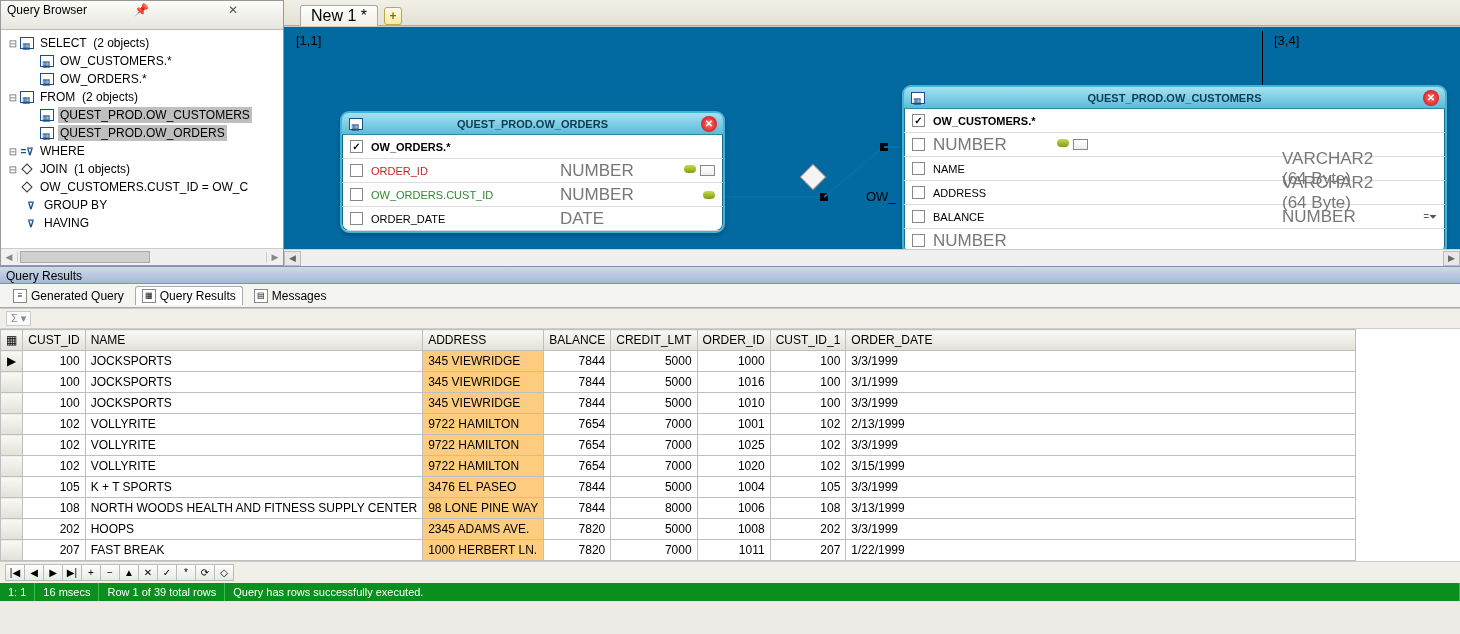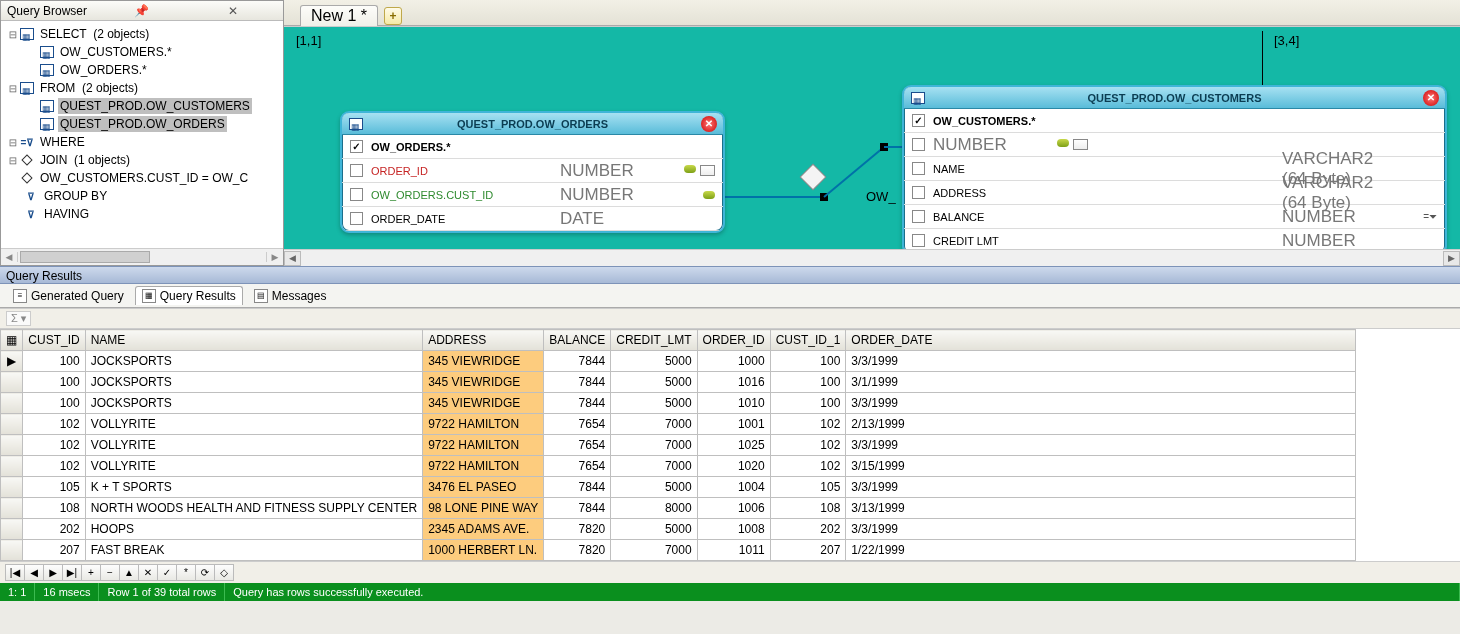--- a/index.html
+++ b/index.html
@@ -1,38 +1,38 @@
 <!DOCTYPE html>
 <html><head>
 <meta charset="utf-8">
 <style>
 *{box-sizing:border-box;margin:0;padding:0}
 body{font-family:"Segoe UI",Tahoma,sans-serif;font-size:12px;background:#ecebe6;color:#000;overflow:hidden;width:1460px;height:634px}
 .top{display:flex;height:266px}
 .qb-panel{width:284px;border:1px solid #999;background:#fff;display:flex;flex-direction:column}
-.qb-title{background:linear-gradient(#fcfcf9,#e7e6de);border-bottom:1px solid #bbb;padding:2px 6px;display:flex;align-items:flex-end;height:20px}
+.qb-title{background:linear-gradient(#fcfcf9,#e7e6de);border-bottom:1px solid #bbb;padding:2px 6px;display:flex;align-items:flex-start;height:29px}
 .qb-title span{flex:1;font-size:12px}
 .pin,.closex{width:14px;height:14px;margin-left:3px;display:flex;align-items:center;justify-content:center;cursor:pointer;font-size:10px;color:#555}
 .tree{flex:1;overflow:hidden;padding:4px 0;font-size:12px}
 .tree-row{display:flex;align-items:center;height:18px;white-space:nowrap;cursor:default}
 .exp{width:12px;text-align:center;color:#666;font-size:10px;cursor:pointer}
 .ticon{width:16px;height:14px;margin-right:3px;display:inline-flex;align-items:center;justify-content:center}
 .ic-sql{border:1px solid #1a4d8c;background:#fff;width:14px;height:12px}
 .ic-sql::before{content:"▦";font-size:9px;line-height:10px;color:#1a4d8c;margin-left:1px}
 .ic-where{color:#1a4d8c;font-weight:bold;font-size:10px}
 .ic-join{transform:rotate(45deg);border:1px solid #333;width:8px;height:8px;background:#fff}
 .sel{background:#bfbfbf;color:#000;padding:0 2px}
 .tree .lbl{padding:1px 2px}
 .hsb{height:17px;background:#f0f0f0;display:flex;align-items:center;border-top:1px solid #ccc}
 .hsb .tk{background:#d0d0d0;border:1px solid #aaa;height:12px}
 .canvas-wrap{flex:1;display:flex;flex-direction:column}
 .tabbar{height:26px;background:linear-gradient(#f2f0e6,#e4e2d6);border-bottom:1px solid #aaa;display:flex;align-items:flex-end;padding-left:16px}
 .tab{background:linear-gradient(#fdfdfa,#f1f0e9);border:1px solid #aaa;border-bottom:none;border-radius:3px 3px 0 0;padding:1px 10px;font-size:16px;margin-bottom:-1px;cursor:pointer}
 .addtab{margin-left:6px;width:18px;height:18px;border:1px solid #bfa84a;background:linear-gradient(#fffbe9,#f7eaa6);border-radius:3px;display:flex;align-items:center;justify-content:center;color:#8a6d00;font-weight:bold;font-size:12px;cursor:pointer}
-.canvas{flex:1;background:#14b8a6;position:relative;border-top:1px solid #ccc;overflow:hidden}
+.canvas{flex:1;background:#0369a1;position:relative;border-top:1px solid #ccc;overflow:hidden}
 .cell-lbl{position:absolute;font-size:13px;color:#000}
 .table-box{position:absolute;border:2px solid #3fb5d8;border-radius:9px;background:#fff;box-shadow:0 0 0 1px #1b6e8b inset, 0 2px 4px rgba(0,0,0,.25);overflow:hidden}
 .tb-hdr{background:linear-gradient(#a7e1f2,#59bcd9);height:22px;display:flex;align-items:center;padding:0 6px;border-bottom:1px solid #2a88a6}
 .tb-hdr .ticon{margin-right:0}
 .tb-hdr .title{flex:1;text-align:center;font-weight:bold;font-size:11px;color:#0b3d52}
 .tb-hdr .xbtn{width:16px;height:16px;border-radius:50%;background:radial-gradient(#f77,#c00);color:#fff;font-size:10px;font-weight:bold;display:flex;align-items:center;justify-content:center;cursor:pointer}
 .tb-row{display:flex;align-items:center;height:24px;border-bottom:1px solid #dcdcdc;padding:0 8px;font-size:11px}
 .tb-row .chk{width:13px;height:13px;border:1px solid #888;background:#fff;margin-right:8px;display:flex;align-items:center;justify-content:center;font-size:10px;cursor:pointer}
 .tb-row .chk.on::after{content:"✓";color:#000;font-weight:bold}
 .tb-row .col{flex:1}
@@ -244,21 +244,20 @@
           <div class="tb-row">
             <span class="chk"></span>
             <span class="col">BALANCE</span>
             <span class="typ">NUMBER</span>
             <span class="ik">
               <span style="font-size:10px;color:#555">=⏷</span>
             </span>
           </div>
           <div class="tb-row">
             <span class="chk"></span>
-            <span class="col">CREDIT LMT</span>
             <span class="typ">NUMBER</span>
             <span class="ik"></span>
           </div>
         </div>
     </div>
     <div class="csb">
         <div class="ar">◀</div>
         <div style="flex:1"></div>
         <div class="ar">▶</div>
       </div>

